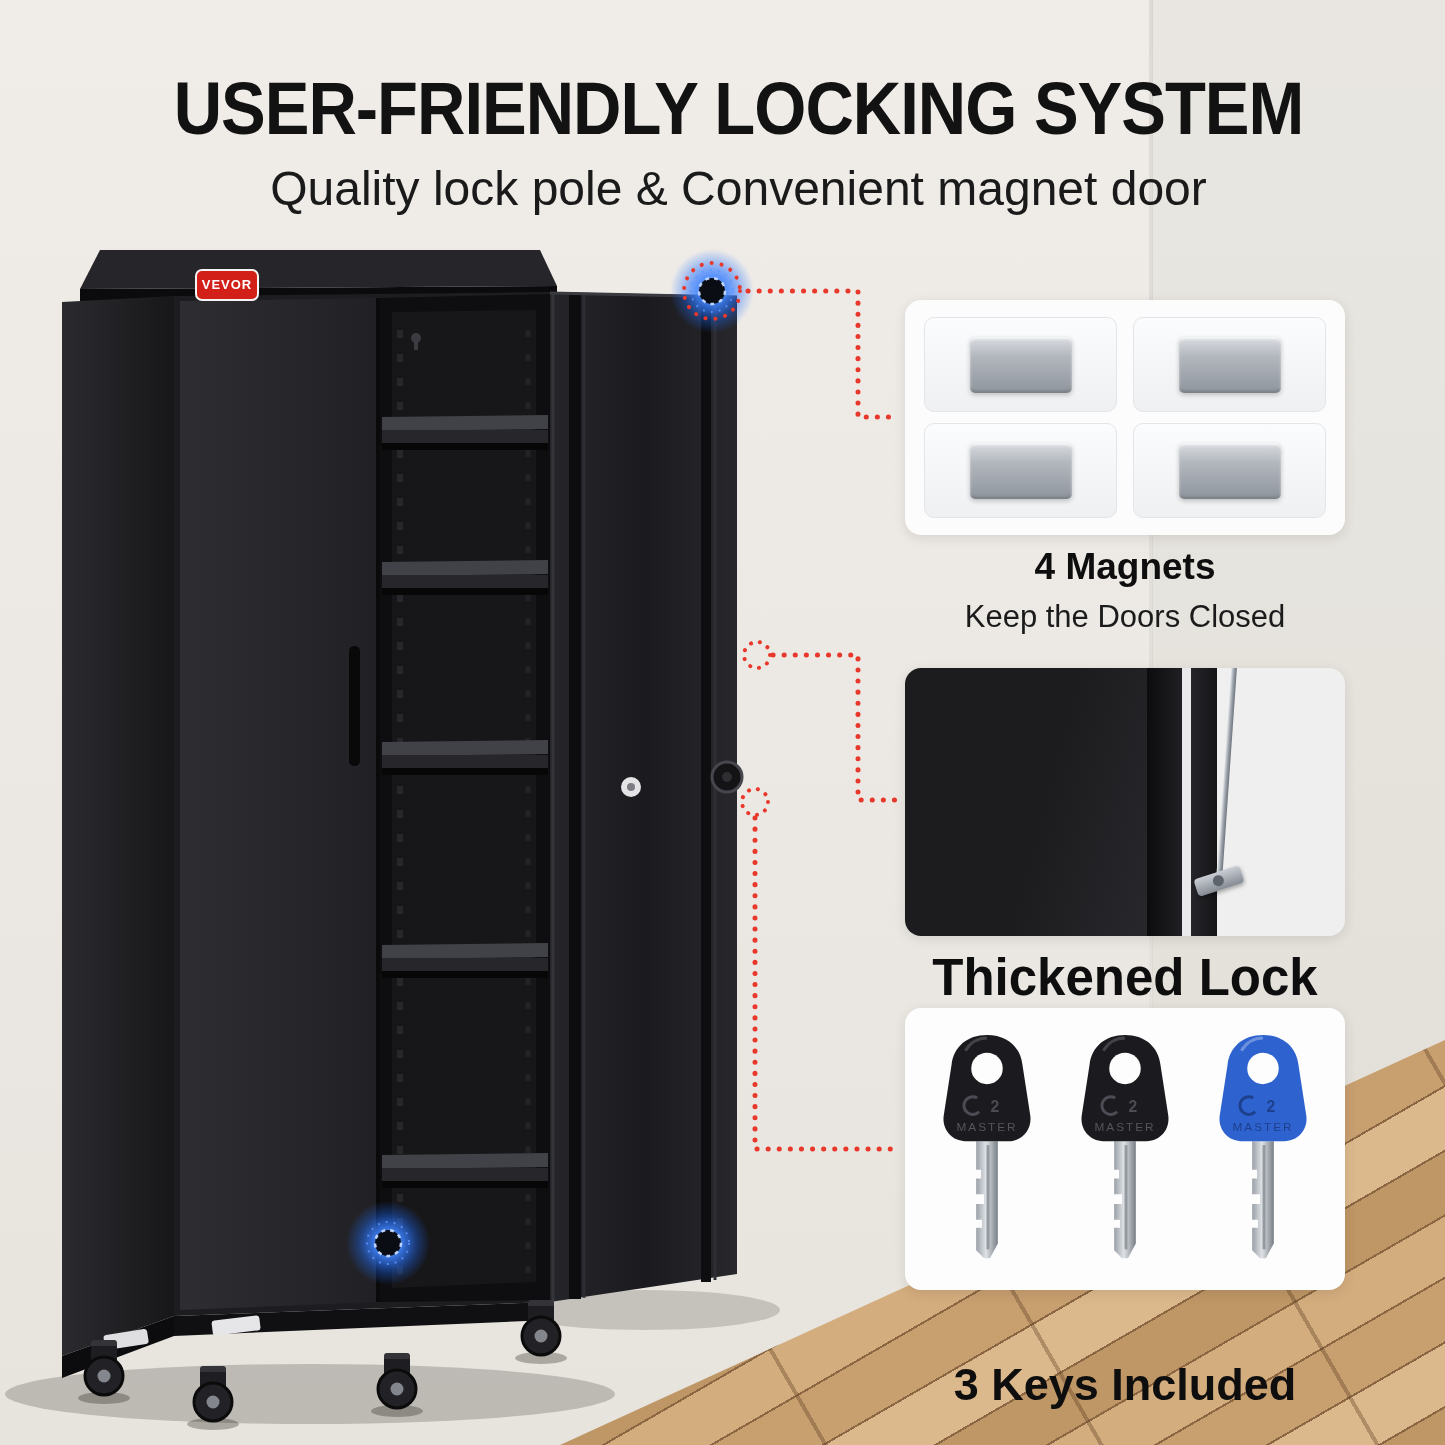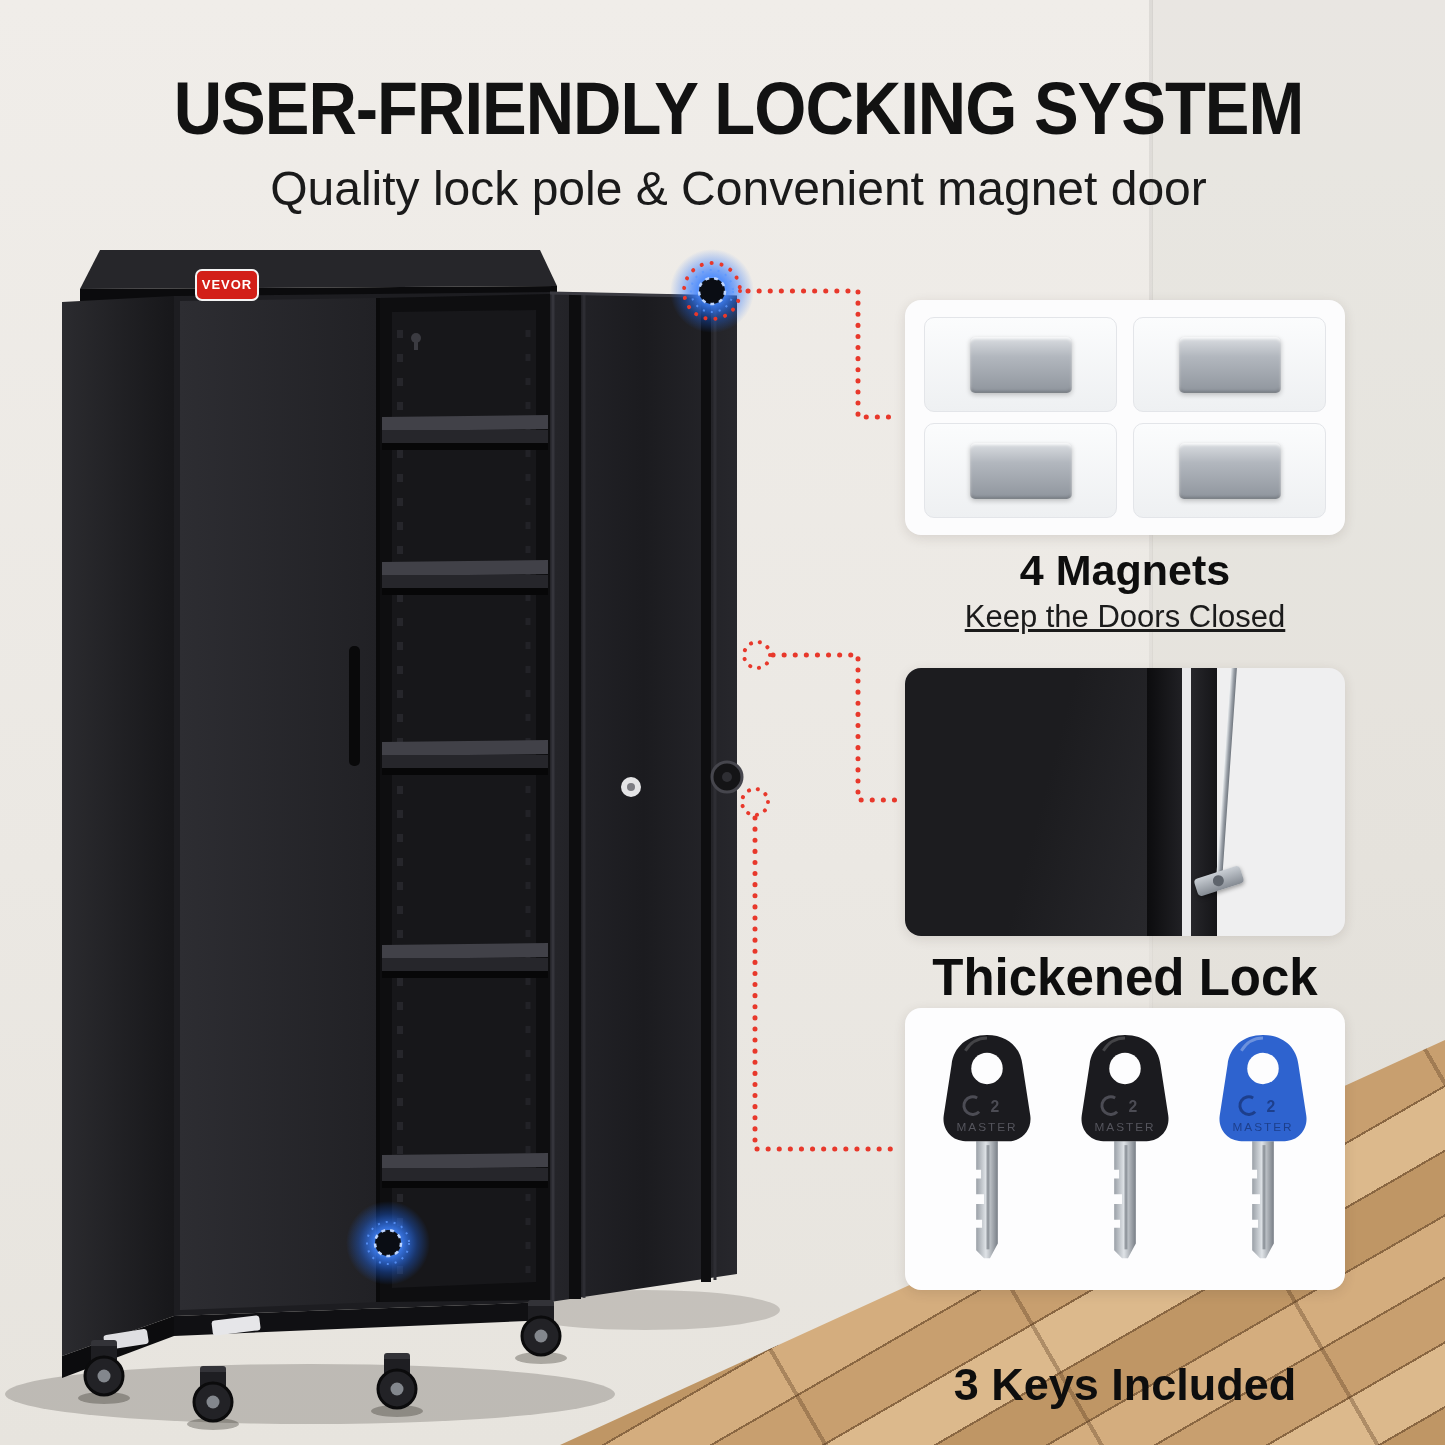--- a/index.html
+++ b/index.html
@@ -47,22 +47,22 @@
   .lp-gap{position:absolute;left:63%;top:0;width:2%;height:100%;background:#e9e9eb;}
   .lp-frame{position:absolute;left:65%;top:0;width:6%;height:100%;background:linear-gradient(90deg,#26262a,#151518);}
   .lp-rod{position:absolute;left:72.5%;top:-4%;width:6px;height:82%;border-radius:3px;
     background:linear-gradient(90deg,#eef1f3,#9aa0a8 55%,#6f757d);transform:rotate(4deg);}
   .lp-latch{position:absolute;left:66%;top:76%;width:48px;height:18px;border-radius:4px;
     background:linear-gradient(180deg,#c9ced4,#858b93);transform:rotate(-18deg);box-shadow:0 2px 4px rgba(0,0,0,.35);}
   .lp-latch::after{content:"";position:absolute;left:18px;top:3px;width:11px;height:11px;border-radius:50%;background:#5e646c;}
   .keys-panel{left:905px;top:1008px;width:440px;height:282px;background:#fdfdfe;
     display:flex;align-items:center;justify-content:center;gap:20px;padding-top:6px;}
   .callout-title{position:absolute;left:905px;width:440px;text-align:center;font-weight:bold;color:#0e0e0e;}
-  .callout-sub{position:absolute;left:905px;width:440px;text-align:center;color:#1b1b1b;text-decoration:underline;}
-  .t-magnets{top:546px;font-size:43px;}
+  .callout-sub{position:absolute;left:905px;width:440px;text-align:center;color:#1b1b1b;}
+  .t-magnets{top:546px;font-size:37px;}
   .t-magnets-sub{top:599px;font-size:31px;}
   .t-lock{top:948px;font-size:51px;}
   .t-keys{top:1314px;font-size:45px;margin-top:45px;}
   svg text{font-family:"Liberation Sans", sans-serif;}
 </style>
 </head>
 <body>
 
 <div class="canvas">
 

